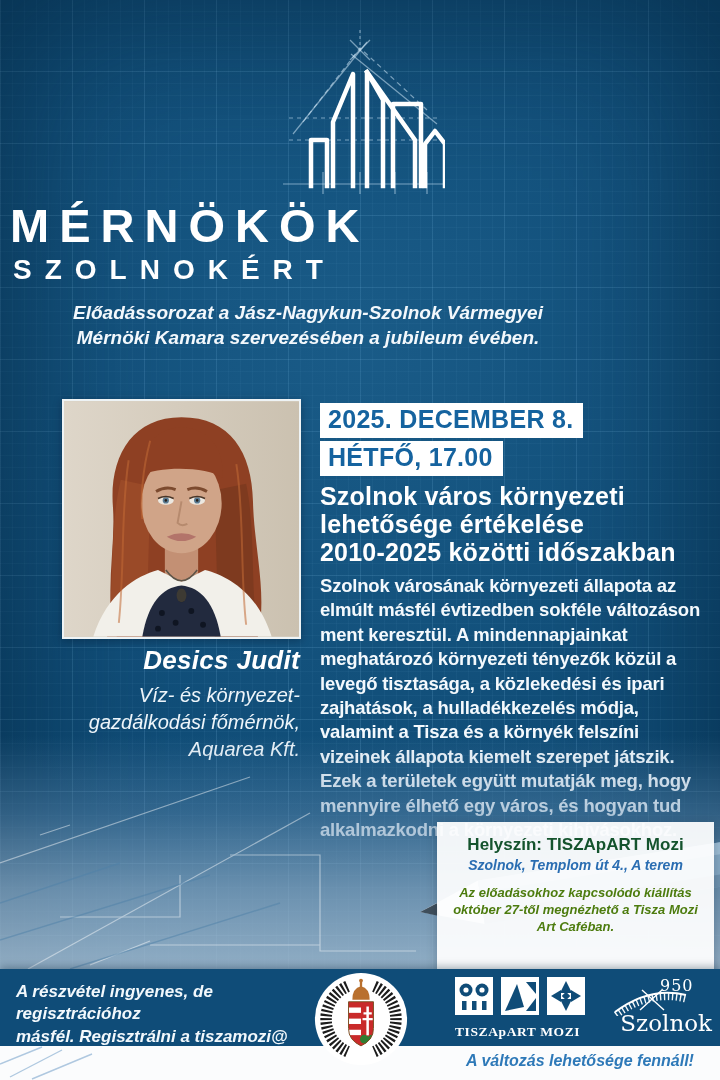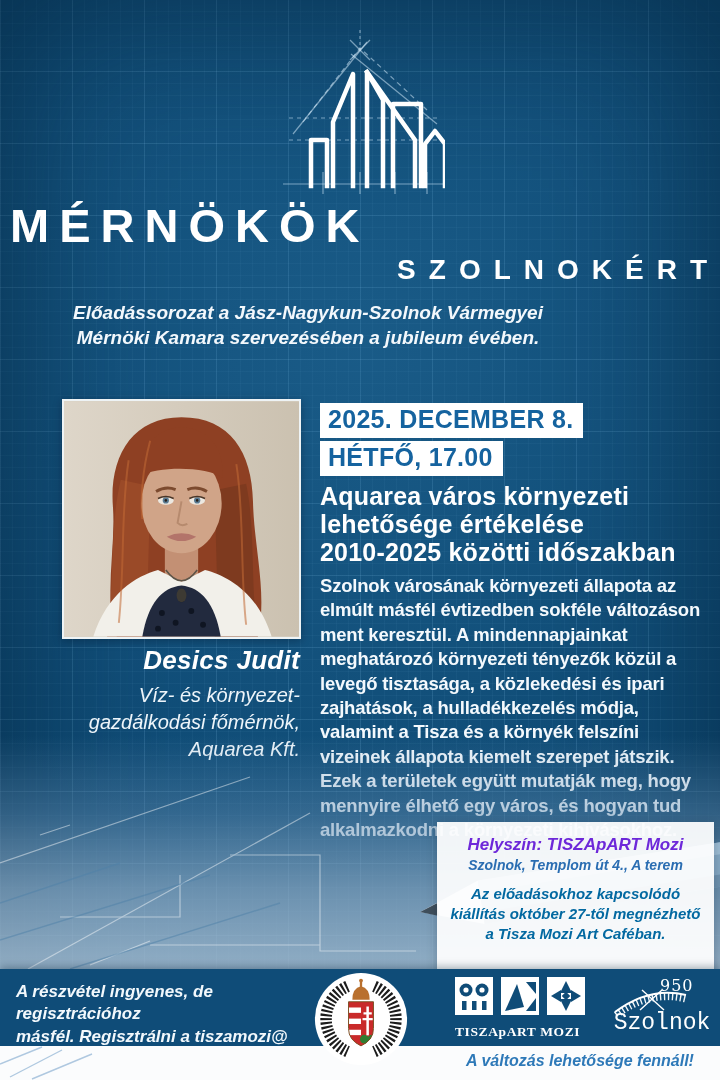--- a/index.html
+++ b/index.html
@@ -13,21 +13,21 @@
       repeating-linear-gradient(90deg, rgba(140,200,238,0.13) 0 1px, rgba(0,0,0,0) 1px 72px),
       repeating-linear-gradient(0deg, rgba(140,200,238,0.05) 0 1px, rgba(0,0,0,0) 1px 12px),
       repeating-linear-gradient(90deg, rgba(140,200,238,0.05) 0 1px, rgba(0,0,0,0) 1px 12px);
     box-shadow: inset 0 0 170px rgba(2,26,46,0.6);
   }
   .abs{position:absolute;}
   
   .logo-svg{left:275px;top:22px;width:170px;height:172px;}
   .title1{left:0;top:198px;width:720px;font-size:47px;font-weight:800;
           letter-spacing:10px;padding-left:10px;box-sizing:border-box;}
-  .title2{left:0;top:254px;width:720px;text-align:right;font-size:28px;font-weight:700;
+  .title2{left:0;top:254px;width:720px;text-align:left;font-size:28px;font-weight:700;
           letter-spacing:13px;padding-left:13px;box-sizing:border-box;}
   .subtitle{left:0;top:300px;width:616px;text-align:center;font-size:19px;font-style:italic;
             font-weight:700;line-height:1.32;color:#f3f8fc;}
   
   .photo{left:62px;top:399px;width:239px;height:240px;border:2px solid rgba(240,246,250,0.9);
          box-sizing:border-box;background:#d9d2c5;box-shadow:0 2px 8px rgba(0,20,40,0.35);}
   .photo svg{display:block;width:100%;height:100%;}
   .speaker{right:420px;top:645px;width:300px;text-align:right;}
   .speaker-name{font-size:26px;font-weight:800;font-style:italic;letter-spacing:0.3px;}
   .speaker-role{margin-top:6px;font-size:20px;font-style:italic;line-height:27px;color:#eef5fa;}
@@ -36,41 +36,41 @@
   .badge{display:block;background:#fff;color:#15639f;font-size:25px;font-weight:800;
          padding:2px 10px 4px 8px;width:max-content;margin-bottom:3px;letter-spacing:0.3px;}
   .talk-title{left:320px;top:482px;width:392px;font-size:25px;font-weight:800;line-height:28px;
               letter-spacing:0.2px;}
   .description{left:320px;top:574px;width:392px;font-size:18.5px;font-weight:700;
                line-height:24.4px;letter-spacing:-0.2px;color:#f4f9fd;}
   
   .venue-box{left:437px;top:822px;width:277px;height:150px;background:rgba(255,255,255,0.93);
              box-sizing:border-box;padding:13px 12px 0 12px;text-align:center;
              box-shadow:0 2px 10px rgba(0,25,45,0.25);}
-  .venue-title{font-size:17px;font-weight:800;font-style:italic;color:#6d28d9;}
+  .venue-title{font-size:17px;font-weight:800;color:#14532d;}
   .venue-address{font-size:14px;font-style:italic;font-weight:600;color:#2a6db2;margin-top:2px;}
-  .venue-note{font-size:15px;font-weight:800;font-style:italic;color:#0369a1;
+  .venue-note{font-size:13px;font-weight:800;font-style:italic;color:#4d7c0f;
               line-height:1.32;margin-top:11px;}
   
   .bg-photo{left:0;top:735px;width:720px;height:234px;
     background:linear-gradient(180deg, rgba(16,76,120,0) 0%, rgba(98,140,176,0.45) 34%,
                rgba(142,172,198,0.72) 66%, rgba(168,192,212,0.85) 100%);}
   .bg-photo svg{display:block;width:100%;height:100%;}
   
   .footer-bar{left:0;top:969px;width:720px;height:77px;background:#0f4c78;
               box-shadow:0 -2px 8px rgba(3,30,52,0.35);}
   .registration{left:16px;top:981px;width:310px;font-size:17px;font-style:italic;font-weight:600;
                 line-height:1.32;color:#f2f8fc;}
   .emblem{left:313px;top:971px;width:96px;height:96px;z-index:5;}
   .tiszapart{left:455px;top:977px;width:140px;text-align:left;font-family:Liberation Serif, serif;}
   .tiszapart-label{margin-top:3px;font-size:13.5px;font-weight:800;letter-spacing:0.6px;color:#fff;}
   .szolnok-logo{left:612px;top:974px;width:100px;font-family:"DejaVu Serif", serif;color:#fff;}
   .szolnok-year{position:absolute;left:48px;top:2px;font-size:16px;letter-spacing:1px;}
   .szolnok-bridge{position:absolute;left:0;top:12px;}
-  .szolnok-name{position:absolute;left:0;top:36px;width:100px;text-align:center;font-size:23px;font-family:Liberation Mono, monospace;}
+  .szolnok-name{position:absolute;left:0;top:36px;width:100px;text-align:right;font-size:23px;}
   .bottom-strip{left:0;top:1046px;width:720px;height:34px;background:#fbfcfd;}
   .tagline{left:430px;top:1052px;width:300px;text-align:center;font-size:16px;font-style:italic;
            font-weight:700;color:#2e79b8;}
 </style>
 </head>
 <body>
 
 <div class="poster">
 
   <svg class="abs logo-svg" viewBox="0 0 170 172" fill="none">
@@ -161,21 +161,21 @@
       <div>Aquarea Kft.</div>
     </div>
   </div>
 
   <div class="abs badges">
     <span class="badge">2025. DECEMBER 8.</span>
     <span class="badge">HÉTFŐ, 17.00</span>
   </div>
 
   <div class="abs talk-title">
-    <div>Aquarea város környezeti</div>
+    <div>Szolnok város környezeti</div>
     <div>lehetősége értékelése</div>
     <div>2010-2025 közötti időszakban</div>
   </div>
 
   <p class="abs description" style="margin:0">Szolnok városának környezeti állapota az elmúlt másfél évtizedben sokféle változáson ment keresztül. A mindennapjainkat meghatározó környezeti tényezők közül a levegő tisztasága, a közlekedési és ipari zajhatások, a hulladékkezelés módja, valamint a Tisza és a környék felszíni vizeinek állapota kiemelt szerepet játszik. Ezek a területek együtt mutatják meg, hogy mennyire élhető egy város, és hogyan tud alkalmazkodni a környezeti kihívásokhoz.</p>
 
   <div class="abs bg-photo">
     <svg viewBox="0 0 720 234">
       <g stroke="#ffffff" stroke-width="1.2" opacity="0.45" fill="none">
         <path d="M0,128 L250,42"></path>

